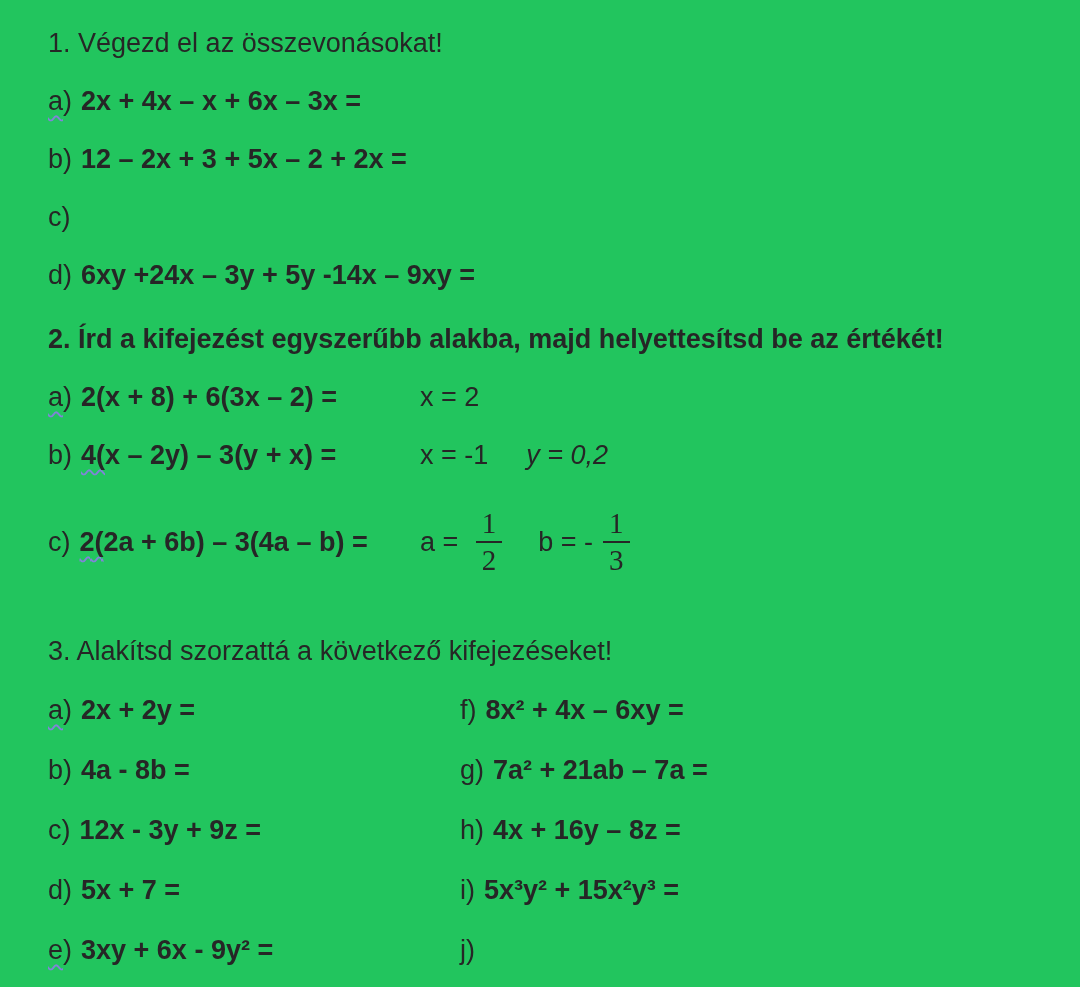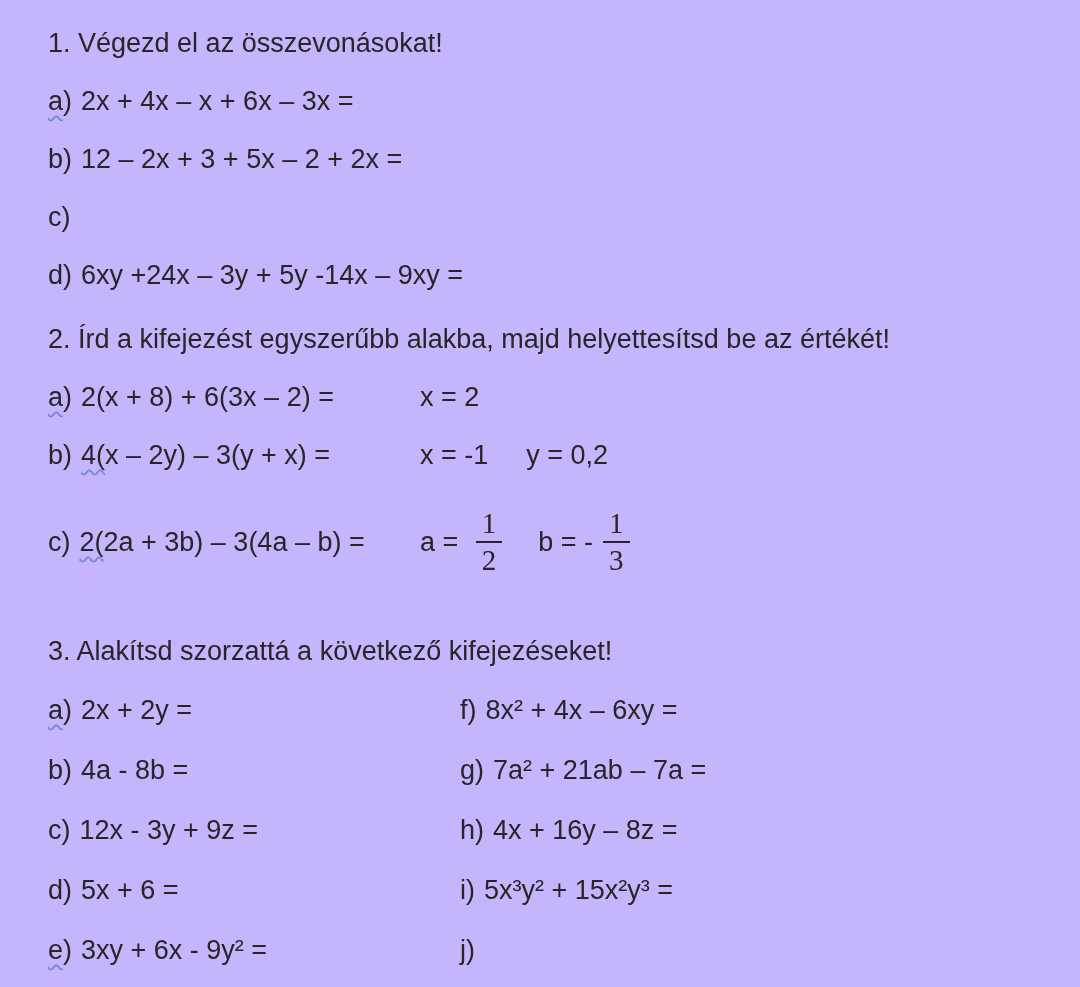--- a/index.html
+++ b/index.html
@@ -11,56 +11,56 @@
     overflow: hidden;
   }
   .page {
     box-sizing: border-box;
     width: 1080px;
     height: 987px;
     padding: 14px 16px 0 48px;
     font-family: "Liberation Sans", sans-serif;
     font-size: 27px;
     color: #262626;
-    background: #c4b5fd;
+    background: #22c55e;
   }
   .line {
     height: 58px;
     display: flex;
     align-items: center;
     white-space: pre;
   }
   .line.tall { height: 116px; }
   .s3row { height: 60px; }
   .title { font-weight: normal; }
-  .title-gap { margin-top: 6px; }
+  .title-gap { margin-top: 6px; font-weight: bold; }
   .title-gap-lg { margin-top: 22px; }
   .lbl { margin-right: 9px; white-space: pre; }
-  .expr { white-space: pre; }
+  .expr { white-space: pre; font-weight: bold; }
   .squig {
     text-decoration-line: underline;
     text-decoration-style: wavy;
     text-decoration-color: #8084d8;
     text-decoration-thickness: 2px;
     text-underline-offset: 5px;
     text-decoration-skip-ink: none;
   }
   .expr-block {
     display: flex;
     align-items: center;
     width: 372px;
     flex-shrink: 0;
     white-space: pre;
   }
   .vals {
     display: flex;
     align-items: flex-start;
     white-space: pre;
   }
-  .vals .val2 { margin-left: 38px; }
+  .vals .val2 { margin-left: 38px; font-style: italic; }
   .fracvals { display: flex; align-items: center; }
   .fraclbl { white-space: pre; }
   .frac {
     display: inline-flex;
     flex-direction: column;
     align-items: center;
     font-family: "Liberation Serif", serif;
     font-size: 29px;
     line-height: 1.15;
     margin: 0 10px;
@@ -132,21 +132,21 @@
     <div class="vals">
       <span class="val1">x = -1</span>
       <span class="val2">y = 0,2</span>
     </div>
   </div>
 
   <div class="line tall">
     <div class="expr-block">
       <span class="lbl">c)</span>
       <span class="expr squig">2(</span>
-      <span class="expr">2a + 3b) – 3(4a – b) =</span>
+      <span class="expr">2a + 6b) – 3(4a – b) =</span>
     </div>
     <div class="fracvals">
       <span class="fraclbl">a = </span>
       <span class="frac">
         <span class="num">1</span>
         <span class="den">2</span>
       </span>
       <span class="fraclbl frac-b">b = -</span>
       <span class="frac">
         <span class="num">1</span>
@@ -186,21 +186,21 @@
     </div>
     <div class="c-right">
       <span class="lbl">h)</span>
       <span class="expr">4x + 16y – 8z =</span>
     </div>
   </div>
 
   <div class="line s3row">
     <div class="c-left">
       <span class="lbl">d)</span>
-      <span class="expr">5x + 6 =</span>
+      <span class="expr">5x + 7 =</span>
     </div>
     <div class="c-right">
       <span class="lbl">i)</span>
       <span class="expr">5x³y² + 15x²y³ =</span>
     </div>
   </div>
 
   <div class="line s3row">
     <div class="c-left">
       <span class="lbl"><span class="squig">e</span><span>)</span></span>

